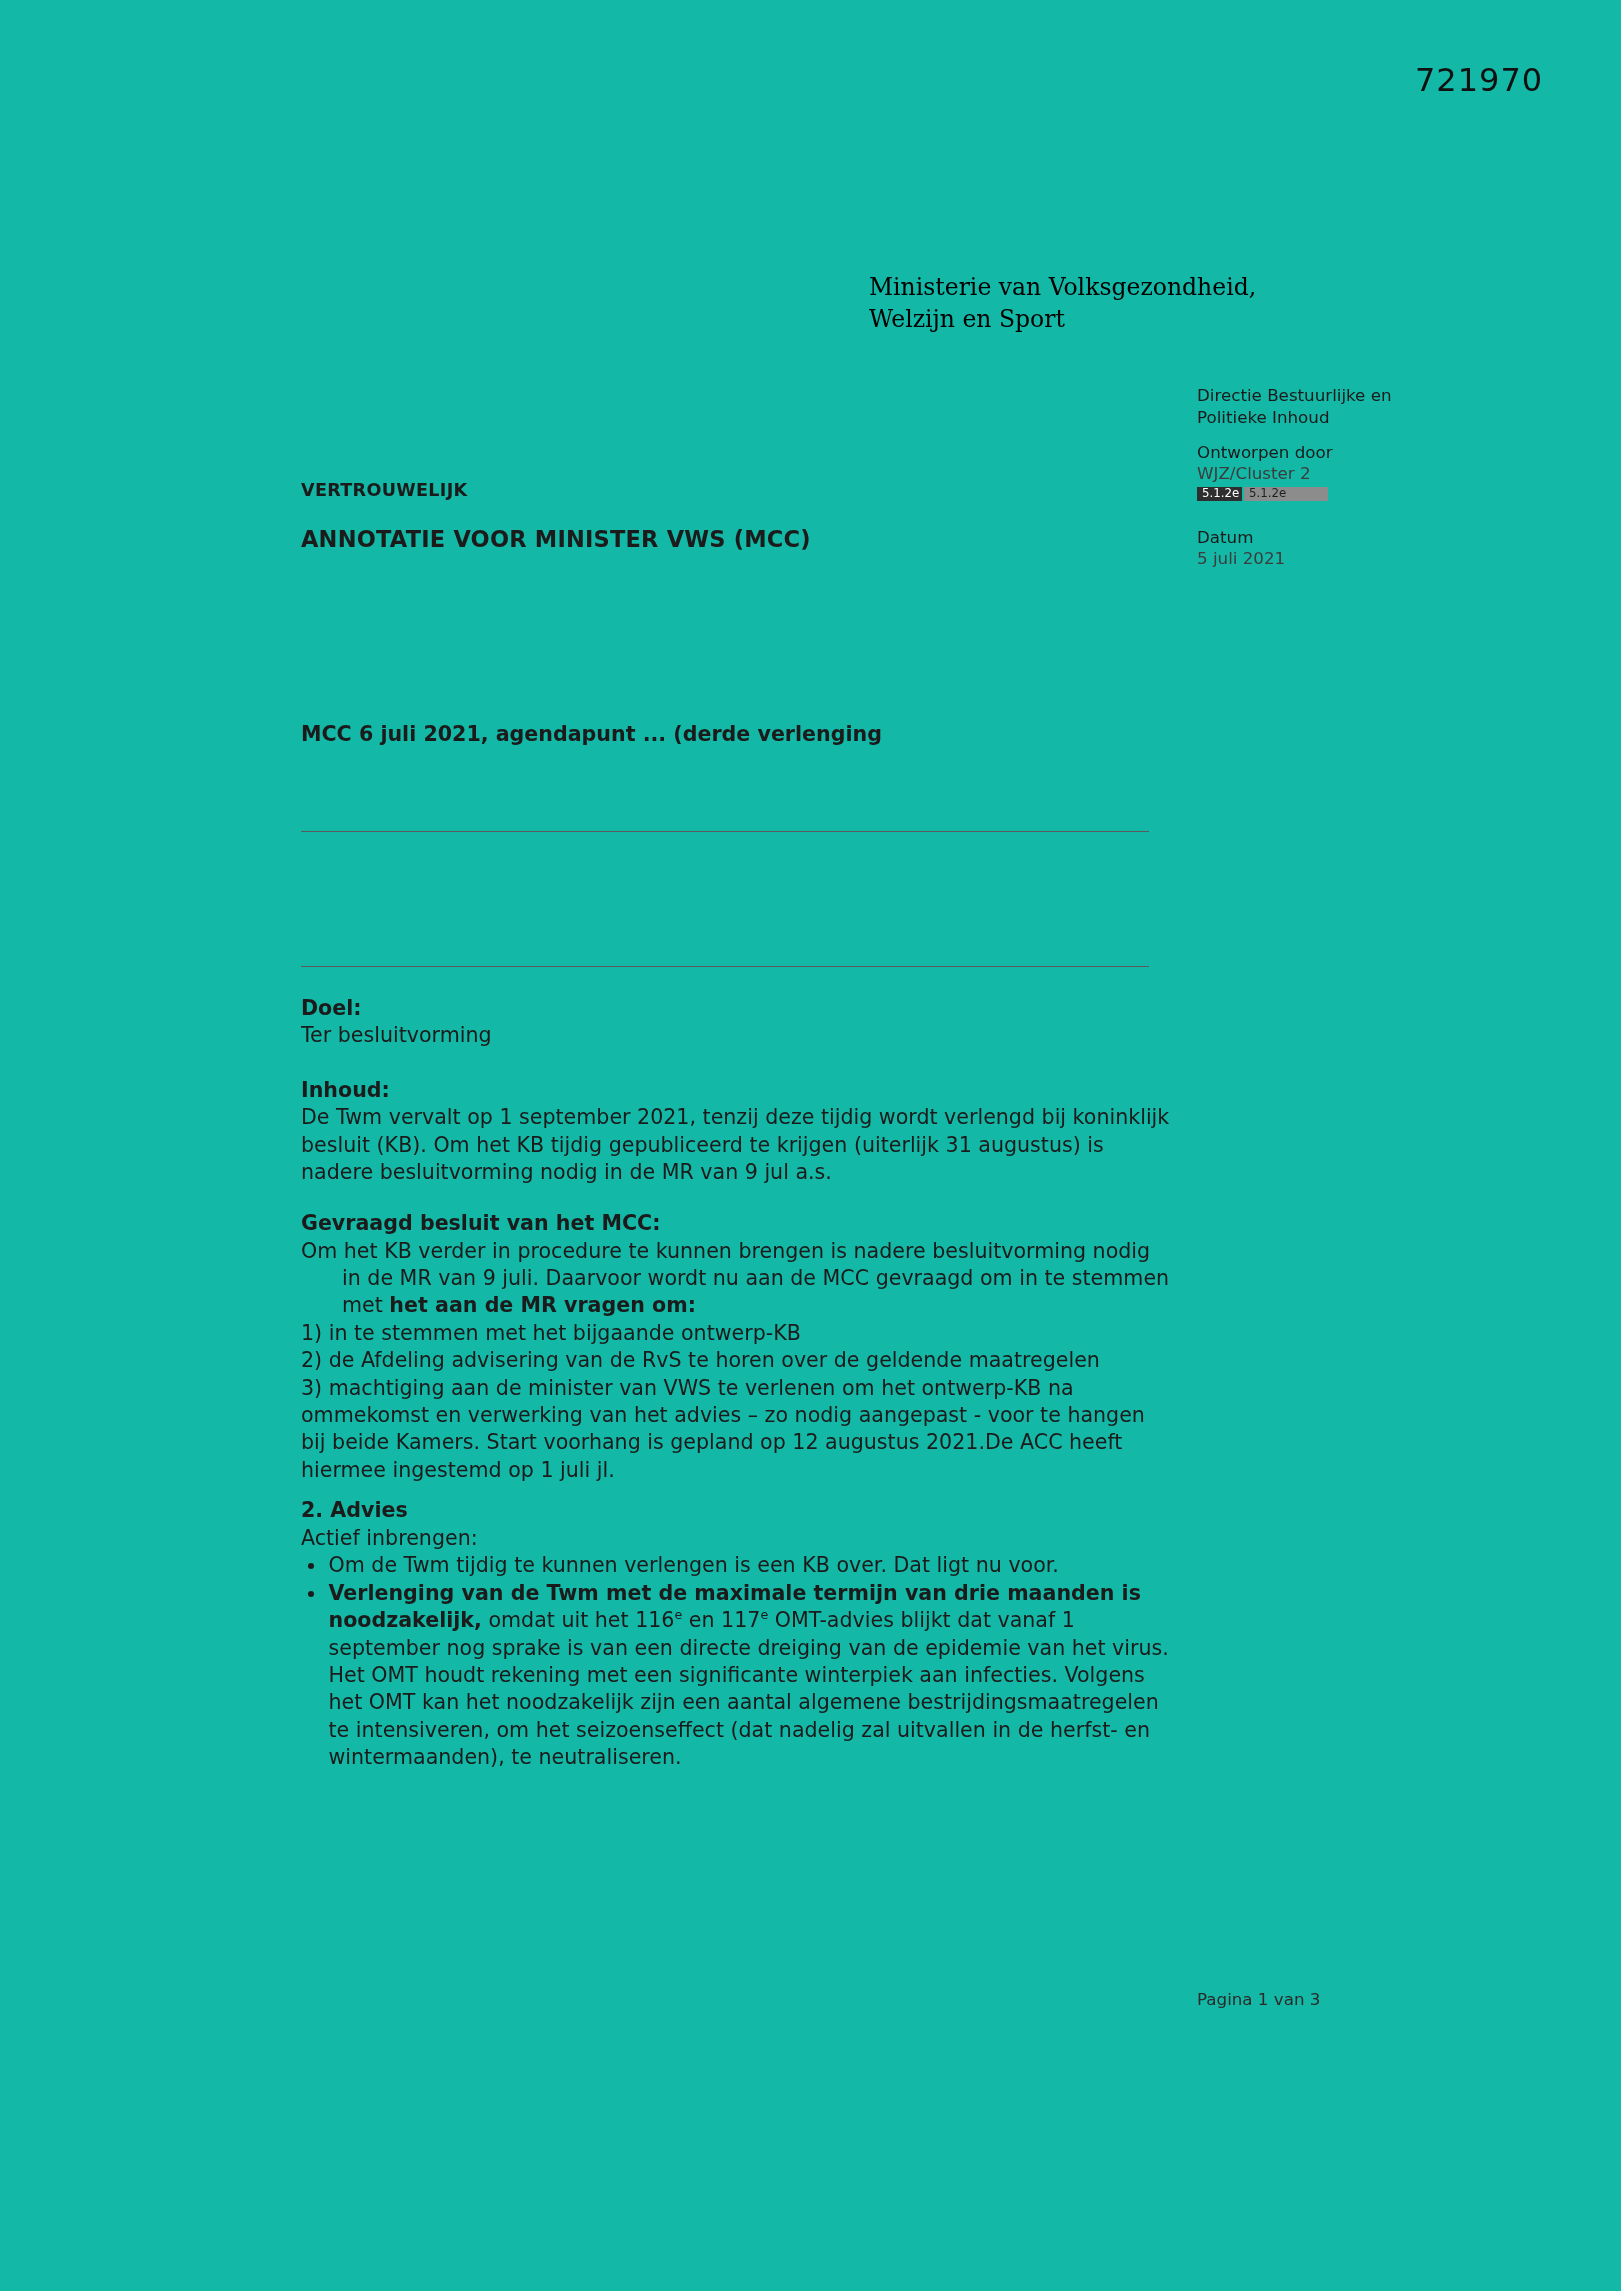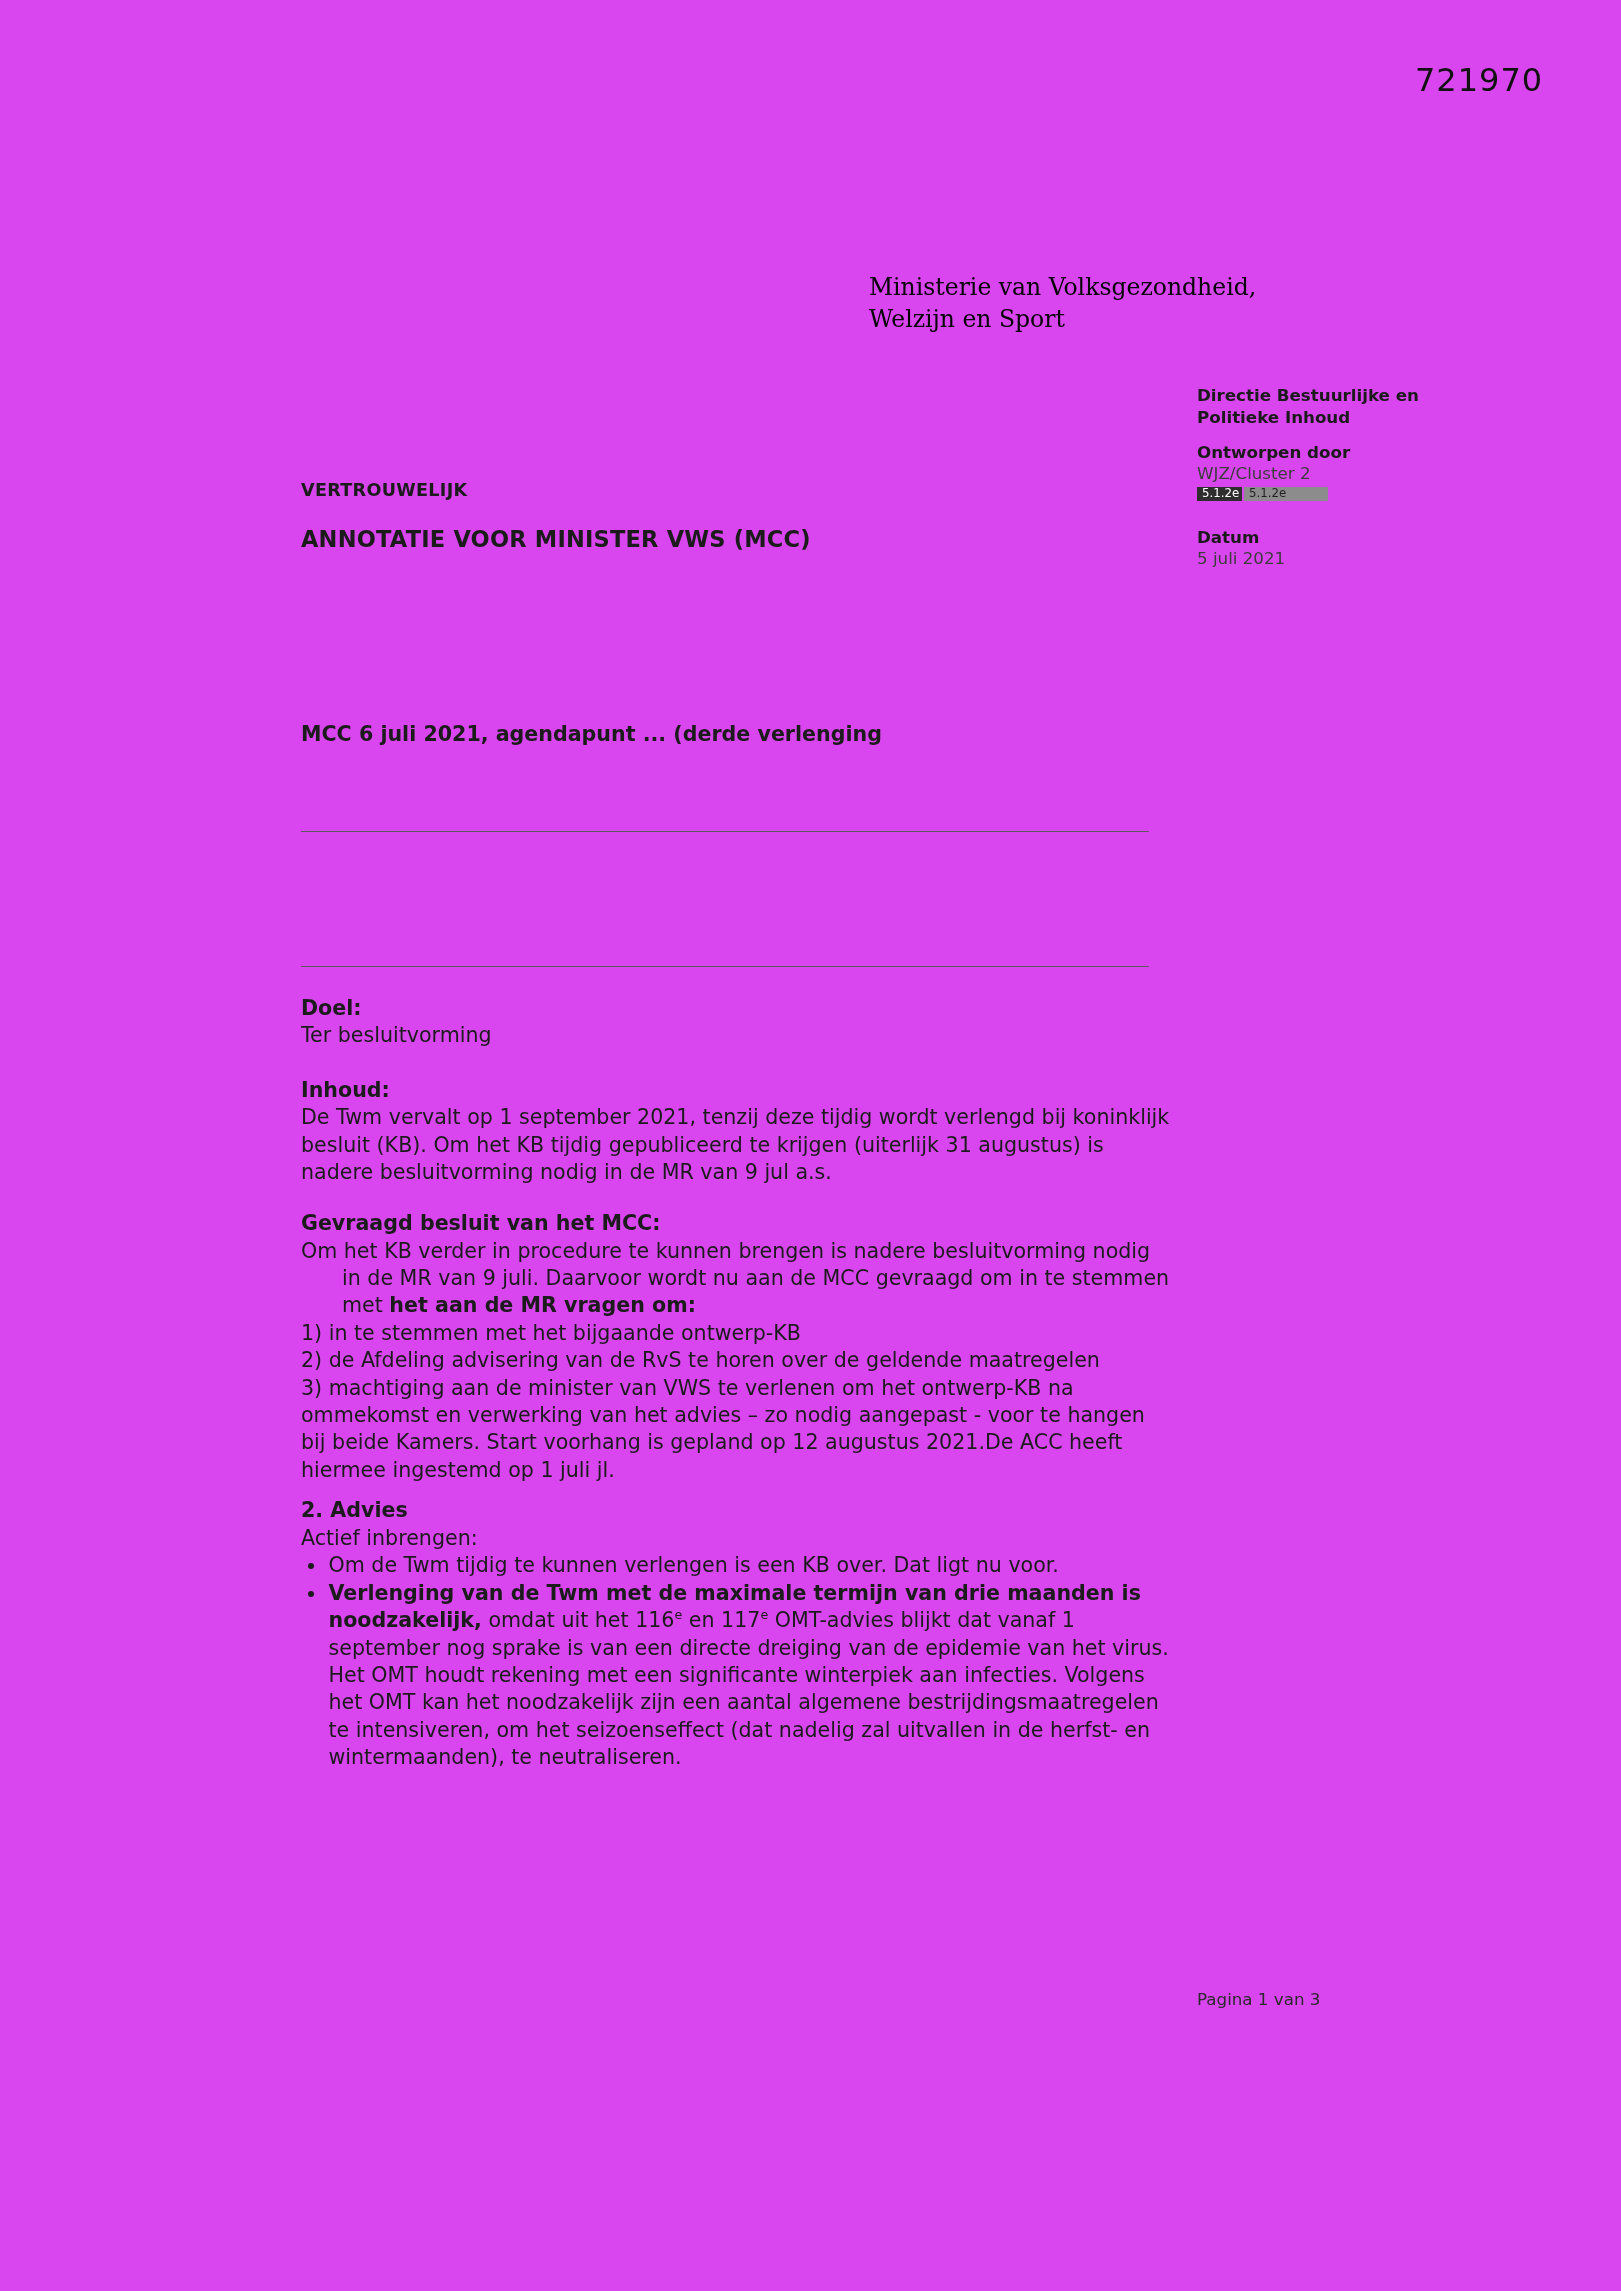--- a/index.html
+++ b/index.html
@@ -2,21 +2,21 @@
 <html lang="nl"><head>
 <meta charset="utf-8">
 <title>Document</title>
 <style>
   * { margin:0; padding:0; box-sizing:border-box; }
   html,body { background:#ffffff; }
   body { font-family:"DejaVu Sans", sans-serif; color:#1b1b1b; }
   .page {
     position:relative;
     width:1621px; height:2292px;
-    background:#d946ef;
+    background:#14b8a6;
     overflow:hidden;
   }
 
   
   .doc-number {
     position:absolute; left:1415px; top:61px;
     font-size:32px; color:#111; letter-spacing:1px;
   }
 
   
@@ -24,21 +24,21 @@
     position:absolute; left:869px; top:271px;
     font-family:"DejaVu Serif", serif;
     font-size:23.5px; line-height:32px; color:#000;
   }
 
   
   .sidebar {
     position:absolute; left:1197px; top:385px; width:245px;
     font-size:16.7px; line-height:21.6px; color:#222;
   }
-  .sidebar .lbl { font-weight:bold; color:#1a1a1a; }
+  .sidebar .lbl { font-weight:normal; color:#1a1a1a; }
   .sidebar .val { color:#3c3c3c; }
   .sidebar .block-gap { margin-top:13.7px; }
   .sidebar .big-gap { margin-top:25.5px; }
   .redaction-row { display:flex; margin-top:2px; }
   .redaction {
     display:inline-flex; align-items:center;
     height:14px; font-size:11.8px; line-height:19.6px; padding:0 4.9px;
   }
   .redaction.dark  { background:#2e2e2e; color:#ffffff; width:45px; }
   .redaction.light { background:#8c8c8c; color:#1f1f1f; width:84px; margin-left:2px; }

